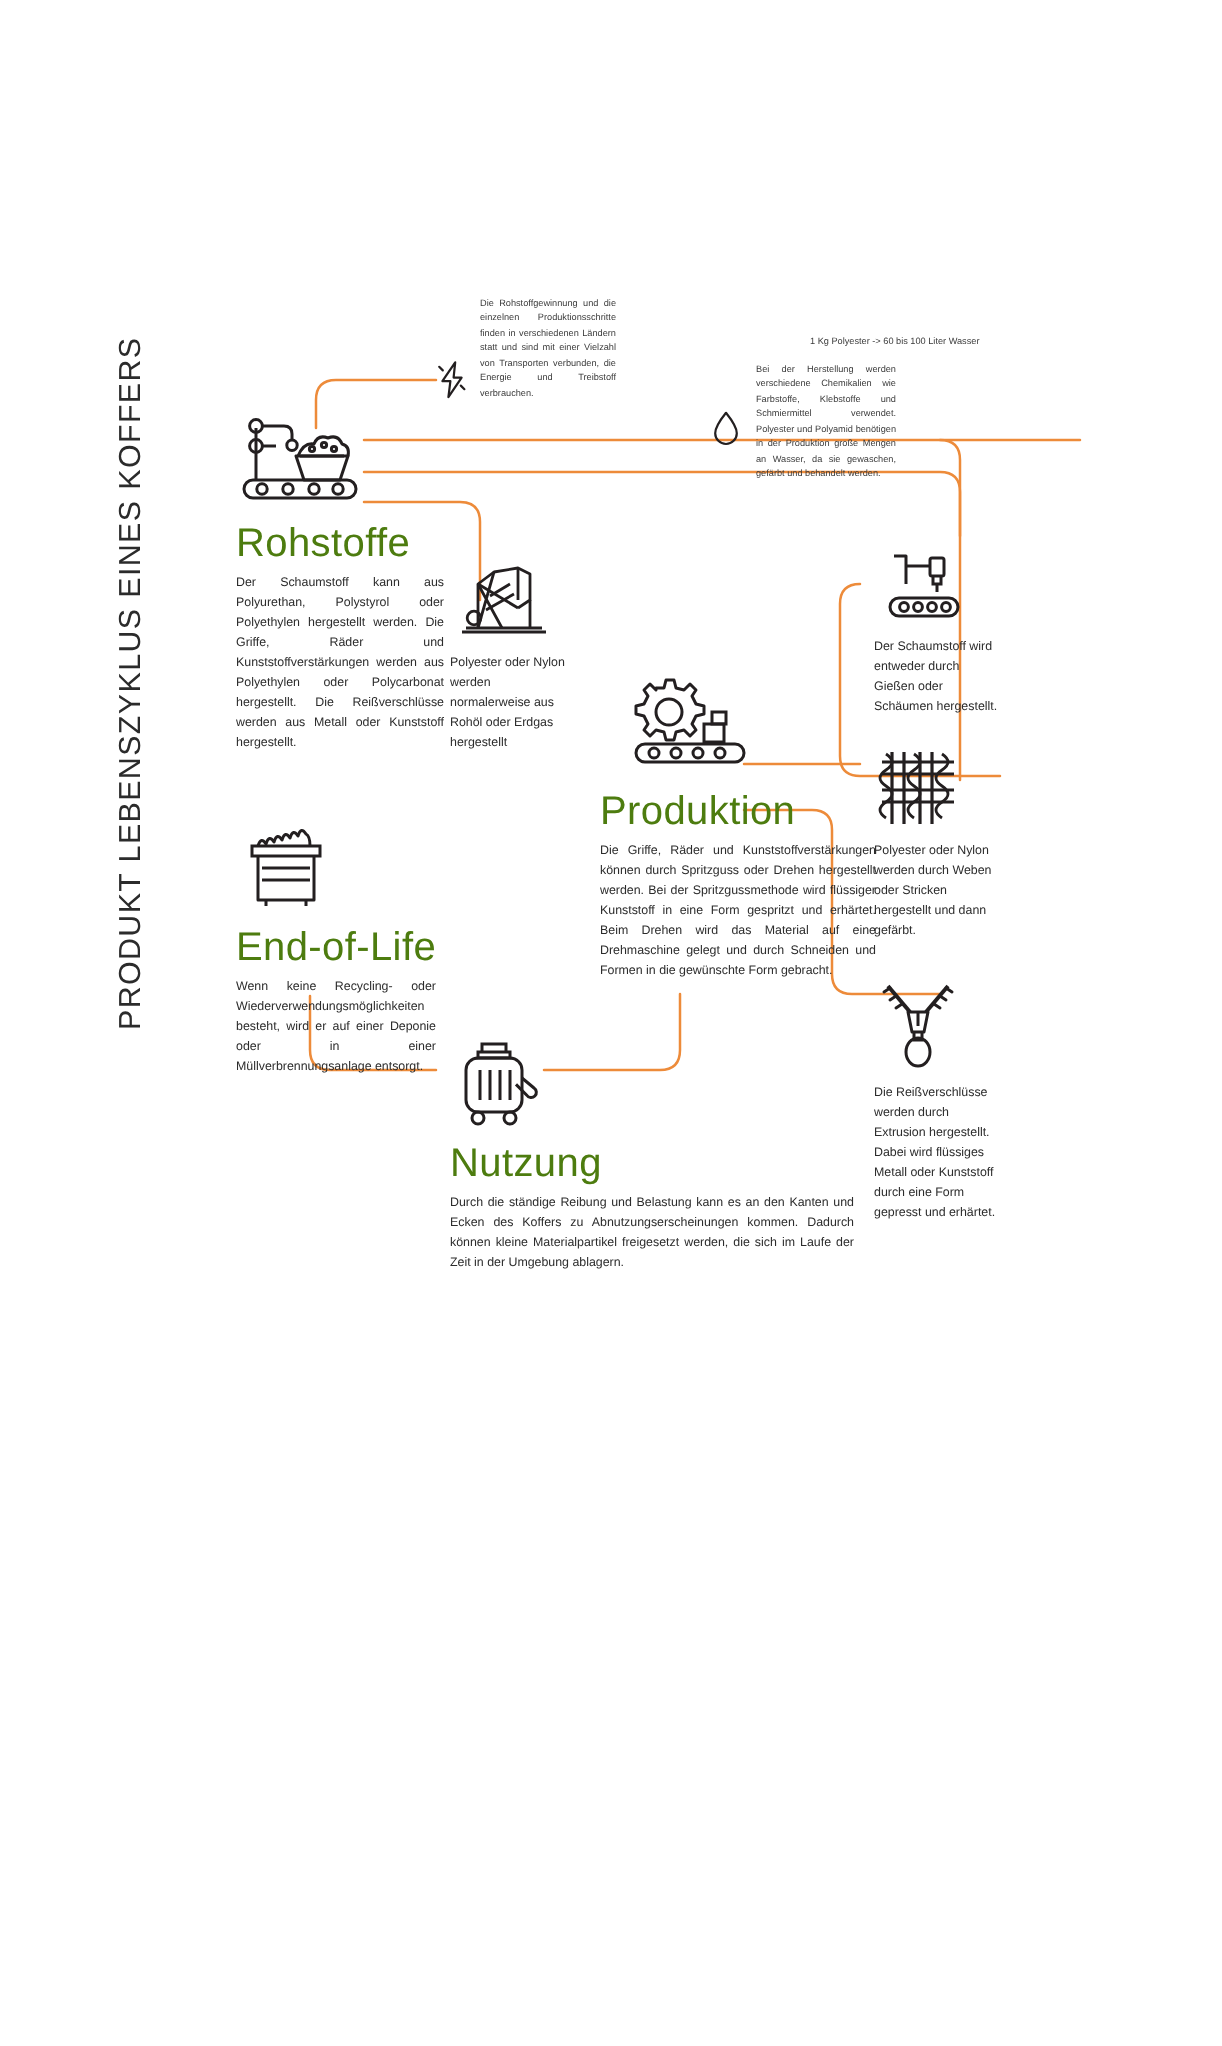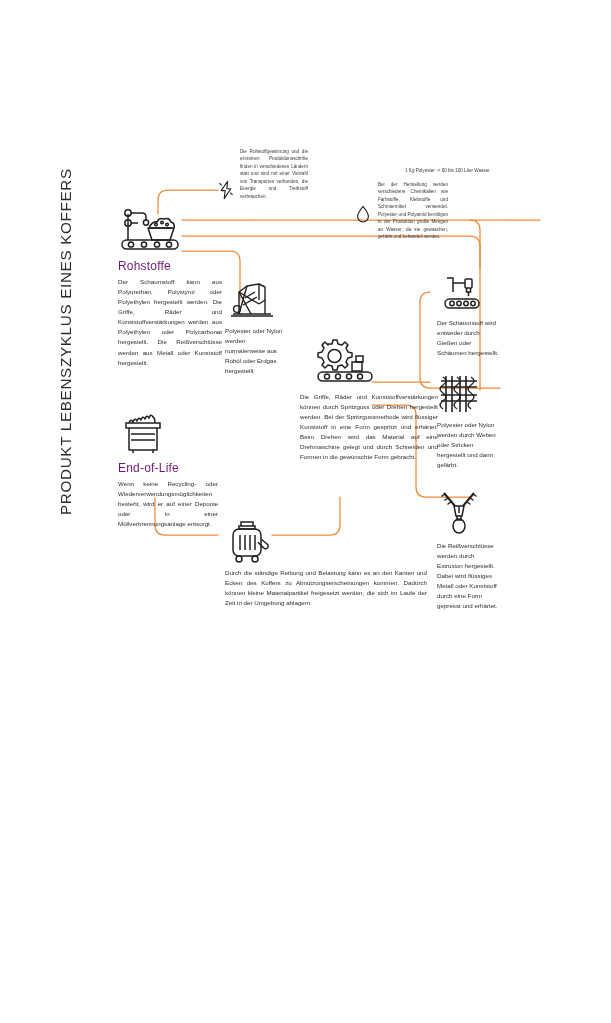--- a/index.html
+++ b/index.html
@@ -25,23 +25,23 @@
     font-size:15.2px;
     letter-spacing:0.7px;
     color:#2b2b2b;
     white-space:nowrap;
     font-weight:400;
   }
 
   
   .stage{position:absolute;}
   .stage-title{
-    font-size:12px;
+    font-size:20px;
     font-weight:400;
-    color:#701a75;
+    color:#4d7c0f;
     letter-spacing:.2px;
     margin:2px 0 4px 0;
     line-height:1.1;
   }
   .body-text{
     font-size:6.2px;
     line-height:1.62;
     color:#2c2c2c;
     text-align:justify;
     font-weight:400;
@@ -198,20 +198,21 @@
         <rect x="46" y="24" width="10" height="9"></rect>
         <rect x="50" y="18" width="7" height="6"></rect>
 
         <rect x="12" y="34" width="54" height="9" rx="4.5"></rect>
         <circle cx="21" cy="38.5" r="2.5"></circle>
         <circle cx="32" cy="38.5" r="2.5"></circle>
         <circle cx="43" cy="38.5" r="2.5"></circle>
         <circle cx="54" cy="38.5" r="2.5"></circle>
       </svg>
     </div>
+    <div class="stage-title">Produktion</div>
     <div class="body-text">Die Griffe, Räder und Kunststoffverstärkungen können durch Spritzguss oder Drehen hergestellt werden. Bei der Spritzgussmethode wird flüssiger Kunststoff in eine Form gespritzt und erhärtet. Beim Drehen wird das Material auf eine Drehmaschine gelegt und durch Schneiden und Formen in die gewünschte Form gebracht.</div>
   </div>
 
   <div class="stage" id="eol">
     <div class="icon">
       <svg width="50" height="46" viewBox="0 0 50 46" fill="none" stroke="#231f20" stroke-width="1.5">
 
         <path d="M11 13 q1.5 -5 4 -1 q1.5 -5 4 -1 q1.5 -5 4 -1 q1.5 -5 4 -1 q1.5 -5 4 -1 q1.5 -5 4 -1 q2 1 2 6" stroke-linejoin="round"></path>
 
         <rect x="8" y="13" width="34" height="5"></rect>
@@ -235,20 +236,21 @@
 
         <rect x="8" y="11" width="28" height="27" rx="6"></rect>
         <path d="M15 17 V32 M20 17 V32 M25 17 V32 M30 17 V32"></path>
 
         <path d="M36 21 l6 5 a2.6 2.6 0 1 1 -3.6 3.6 l-5.4 -5.4" stroke-linejoin="round"></path>
 
         <circle cx="14" cy="41" r="3"></circle>
         <circle cx="30" cy="41" r="3"></circle>
       </svg>
     </div>
+    <div class="stage-title">Nutzung</div>
     <div class="body-text">Durch die ständige Reibung und Belastung kann es an den Kanten und Ecken des Koffers zu Abnutzungserscheinungen kommen. Dadurch können kleine Materialpartikel freigesetzt werden, die sich im Laufe der Zeit in der Umgebung ablagern.</div>
   </div>
 
   <div class="stage" id="foam">
     <div class="icon">
       <svg width="52" height="42" viewBox="0 0 52 42" fill="none" stroke="#231f20" stroke-width="1.5">
         <path d="M10 6 H16 V20" stroke-linejoin="round"></path>
         <path d="M16 11 H28"></path>
         <rect x="28" y="7" width="7" height="9" rx="1"></rect>
         <path d="M29.5 16 V20 H33.5 V16"></path>

